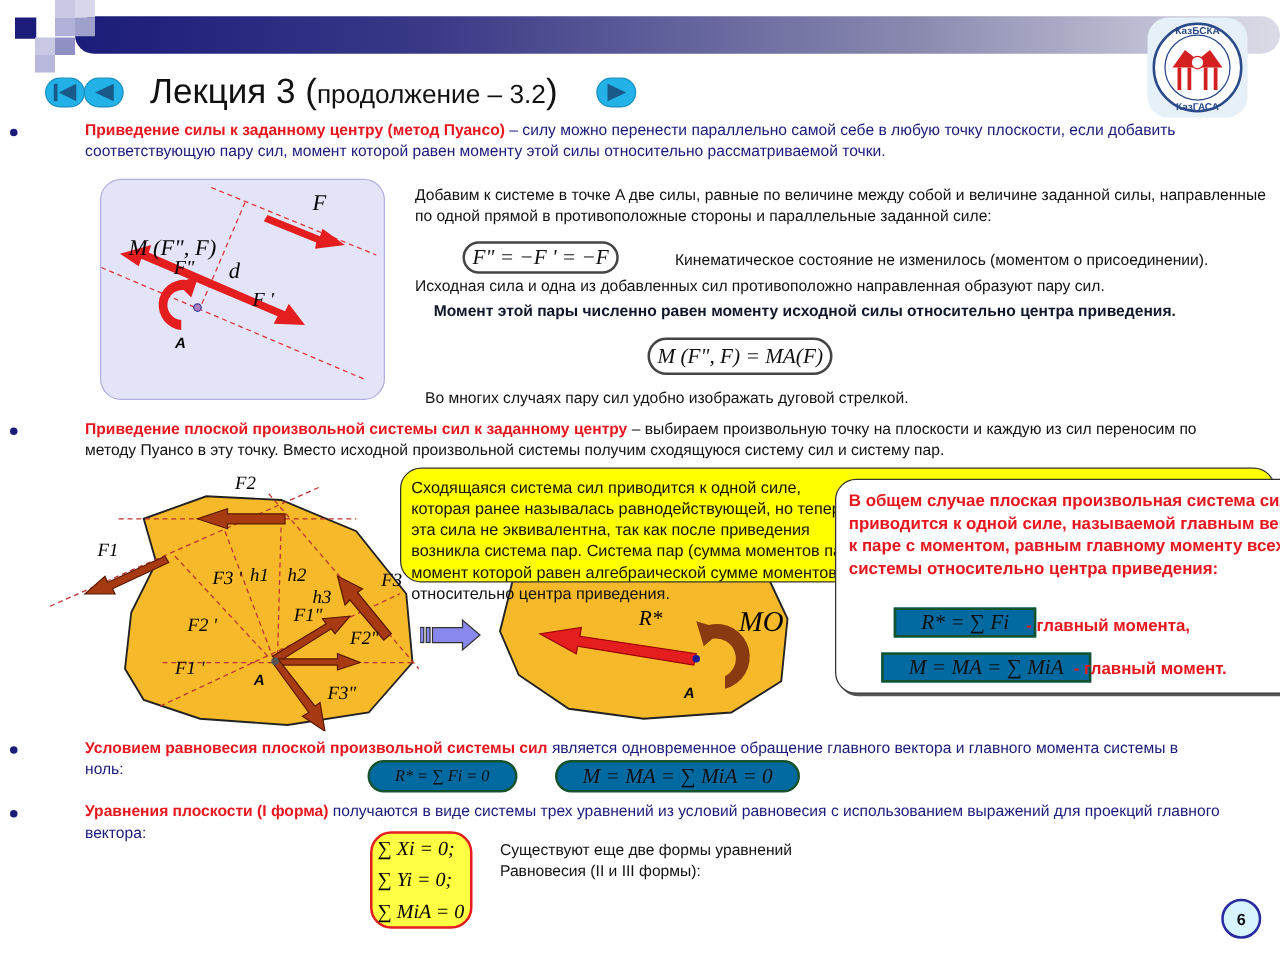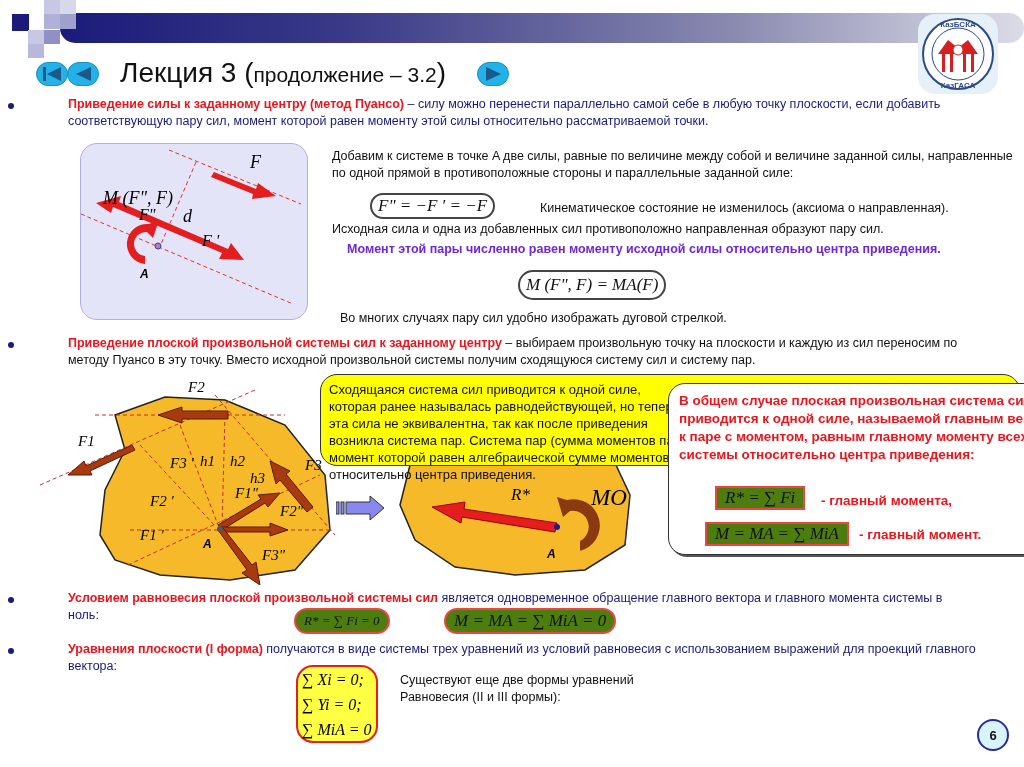--- a/index.html
+++ b/index.html
@@ -7,23 +7,23 @@
   .abs { position: absolute; border-radius: 17px; }
   .topbar { left: 60px; top: 13px; width: 964px; height: 30px; background: linear-gradient(to right, #1b1b7a 0%, #3a3a88 30%, #8a8ab0 70%, #dcdce8 100%); }
   .sq { position: absolute; }
   .title { left: 120px; top: 57px; font-size: 28px; color: #111; white-space: nowrap; }
   .title .sub { font-size: 21px; }
   .navbtn { width: 32px; height: 24px; background: #22b2e8; border: 1px solid #1a90c0; }
   .bullet { width: 6px; height: 6px; background: #1b1b7a; }
   .txt { font-size: 12.5px; line-height: 17px; color: #1a1a7a; }
   .red { color: #e8161e; font-weight: bold; }
   .blk { color: #111; }
-  .boldblue { color: #6d28d9; font-weight: bold; padding-left: 15px; }
+  .boldblue { color: #0f172a; font-weight: bold; padding-left: 15px; }
   .formula { font-family: "Liberation Serif", serif; font-style: italic; border: 2px solid #444; background: #fff; padding: 0 6px; color: #111; white-space: nowrap; }
-  .yform { background: #4d7c0f; border: 2px solid #ef4444; font-family: "Liberation Serif", serif; font-style: italic; color: #111; padding: 0 8px; white-space: nowrap; }
+  .yform { background: #0369a1; border: 2px solid #14532d; font-family: "Liberation Serif", serif; font-style: italic; color: #111; padding: 0 20px; white-space: nowrap; }
   .ybox { background: #ffff00; border: 1px solid #333; color: #111; font-size: 13px; line-height: 17px; padding: 6px 8px; }
   .wbox { background: #ffffff; border: 1px solid #333; box-shadow: 2px 2px 0 #555; padding: 8px 10px; }
   .wbox .rt { color: #e8161e; font-weight: bold; font-size: 13.5px; line-height: 18px; }
   .pagenum { width: 32px; height: 32px; border-radius: 50%; background: #d8f4ff; border: 2px solid #2a2aa0; color: #111; font-weight: bold; font-size: 13px; display: flex; align-items: center; justify-content: center; }
 </style>
 </head>
 <body>
 
 <div class="abs topbar"></div>
 <div class="sq" style="left:12px;top:14px;width:17px;height:17px;background:#1b1b7a;"></div>
@@ -89,21 +89,21 @@
   <span class="abs" style="left:169px;top:8px;font-family:'Liberation Serif',serif;font-style:italic;font-size:18px;">F</span>
   <span class="abs" style="left:22px;top:44px;font-family:'Liberation Serif',serif;font-style:italic;font-size:18px;">M (F", F)</span>
   <span class="abs" style="left:58px;top:62px;font-family:'Liberation Serif',serif;font-style:italic;font-size:16px;">F"</span>
   <span class="abs" style="left:102px;top:62px;font-family:'Liberation Serif',serif;font-style:italic;font-size:18px;">d</span>
   <span class="abs" style="left:121px;top:88px;font-family:'Liberation Serif',serif;font-style:italic;font-size:16px;">F '</span>
   <span class="abs" style="left:59px;top:123px;font-weight:bold;font-style:italic;font-size:12px;">A</span>
 </div>
 
 <div class="abs txt blk" style="left:332px;top:148px;width:690px;color:#111;font-size:12.5px;">Добавим к системе в точке A две силы, равные по величине между собой и величине заданной силы, направленные по одной прямой в противоположные стороны и параллельные заданной силе:</div>
 <div class="abs formula" style="left:370px;top:193px;font-size:17px;line-height:22px;">F" = −F ' = −F</div>
-<div class="abs txt" style="left:540px;top:200px;color:#111;">Кинематическое состояние не изменилось (аксиома о направленная).</div>
+<div class="abs txt" style="left:540px;top:200px;color:#111;">Кинематическое состояние не изменилось (моментом о присоединении).</div>
 <div class="abs txt" style="left:332px;top:221px;color:#111;">Исходная сила и одна из добавленных сил противоположно направленная образуют пару сил.</div>
 <div class="abs txt boldblue" style="left:332px;top:241px;">Момент этой пары численно равен моменту исходной силы относительно центра приведения.</div>
 <div class="abs formula" style="left:518px;top:270px;font-size:17px;line-height:26px;">M (F", F) = MA(F)</div>
 <div class="abs txt" style="left:340px;top:310px;color:#111;">Во многих случаях пару сил удобно изображать дуговой стрелкой.</div>
 
 <div class="abs bullet" style="left:8px;top:342px;"></div>
 <div class="abs txt" style="left:68px;top:335px;width:930px;color:#111;">
   <span class="red">Приведение плоской произвольной системы сил к заданному центру</span><span> – выбираем произвольную точку на плоскости и каждую из сил переносим по методу Пуансо в эту точку. Вместо исходной произвольной системы получим сходящуюся систему сил и систему пар.</span>
 </div>
 

